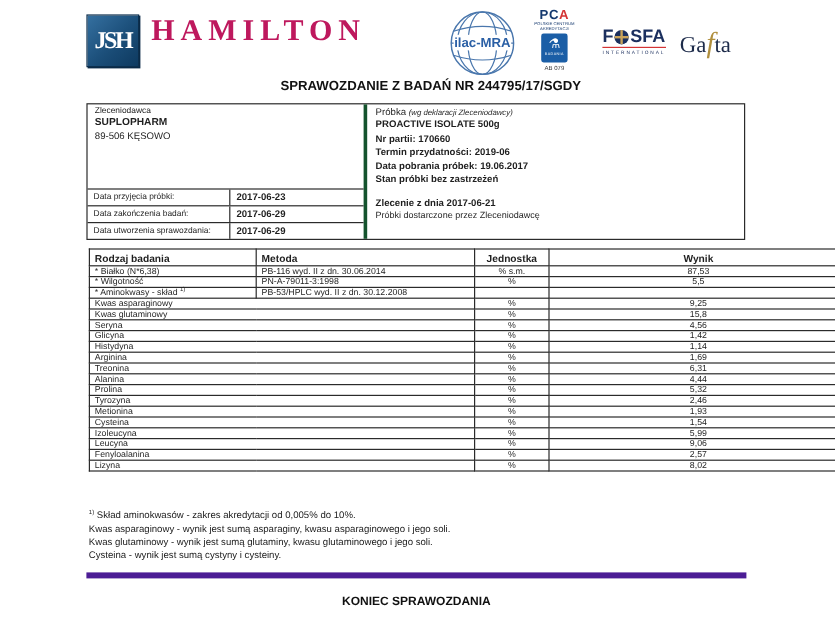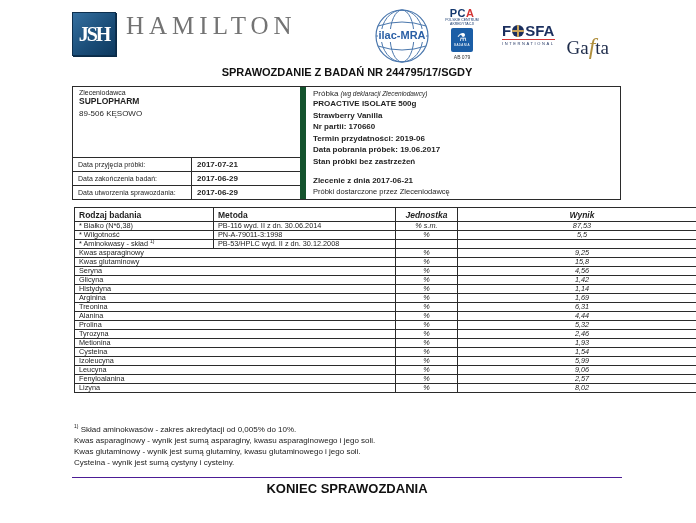--- a/index.html
+++ b/index.html
@@ -4,81 +4,81 @@
 <style>
   html,body{margin:0;padding:0;background:#ffffff;}
   #page{position:relative;width:696px;height:523px;background:#ffffff;overflow:hidden;
         font-family:"Liberation Sans",sans-serif;color:#1f1f1f;}
 
   
   .brand{position:absolute;left:72px;top:12px;display:flex;align-items:flex-start;gap:10px;}
   .jsh-square{width:42px;height:42px;background:linear-gradient(135deg,#3570a0 0%,#1b4e79 55%,#0e3a60 100%);
       border:1px solid #0c2f4e;box-shadow:1px 1px 0 #0a2a46;display:flex;align-items:center;justify-content:center;}
   .jsh-square span{color:#ffffff;font-family:"Liberation Serif",serif;font-size:20px;font-weight:bold;letter-spacing:-2px;}
-  .brand-name{font-family:"Liberation Serif",serif;font-size:25px;color:#737373;letter-spacing:5px;font-weight:normal;}
+  .brand-name{font-family:"Liberation Serif",serif;font-size:25px;color:#be185d;letter-spacing:5px;font-weight:bold;}
 
   .logos{position:absolute;left:374px;top:8px;display:flex;align-items:flex-start;}
   .ilac{width:56px;height:56px;position:relative;}
   .ilac svg{display:block;}
   .pca{width:52px;margin-left:6px;display:flex;flex-direction:column;align-items:center;}
   .pca-word{font-size:11px;font-weight:bold;color:#14386e;line-height:10px;letter-spacing:.5px;}
   .pca-word .red{color:#d43434;}
   .pca-caption{font-size:3.5px;color:#14386e;text-align:center;line-height:3.8px;margin-top:1px;}
   .pca-box{width:22px;height:24px;background:#1b5ea6;border-radius:2px;margin-top:1px;
       display:flex;flex-direction:column;align-items:center;justify-content:center;color:#fff;}
   .pca-box .flask{font-size:11px;line-height:11px;}
   .pca-box .badania{font-size:3px;letter-spacing:.4px;}
   .pca-num{font-size:5px;color:#333;margin-top:2px;}
   .fosfa{margin-left:14px;margin-top:16px;display:flex;flex-direction:column;align-items:center;}
   .fosfa-row{display:flex;align-items:center;font-size:15px;font-weight:bold;color:#1b2f5e;line-height:14px;}
   .fosfa-globe{width:12px;height:12px;border-radius:50%;background:#1b2f5e;position:relative;margin:0 1px;overflow:hidden;}
   .fosfa-globe::before{content:"";position:absolute;left:0;top:5px;width:12px;height:1.5px;background:#c9a35a;}
   .fosfa-globe::after{content:"";position:absolute;left:5px;top:0;width:1.5px;height:12px;background:#c9a35a;}
   .fosfa-sub{font-size:4px;color:#1b2f5e;letter-spacing:1.6px;margin-top:1px;border-top:1px solid #d43434;padding-top:1px;}
-  .gafta{margin-left:12px;margin-top:25px;font-family:"Liberation Serif",serif;font-size:19px;color:#1d2b4a;}
+  .gafta{margin-left:12px;margin-top:15px;font-family:"Liberation Serif",serif;font-size:19px;color:#1d2b4a;}
   .gafta .gold{color:#b08f3e;font-style:italic;font-size:24px;}
 
   
-  .title{position:absolute;left:72px;top:66px;width:550px;text-align:center;
+  .title{position:absolute;left:84px;top:66px;width:550px;text-align:center;
          font-size:11px;font-weight:bold;color:#111;}
 
   
   .info-box{position:absolute;left:72px;top:86px;width:549px;height:114px;
             border:1px solid #2b2b2b;display:flex;box-sizing:border-box;}
-  .info-left{width:233px;border-right:6px solid #14532d;display:flex;flex-direction:column;box-sizing:border-box;}
+  .info-left{width:233px;border-right:3px solid #14532d;display:flex;flex-direction:column;box-sizing:border-box;}
   .client{height:70px;padding:2px 6px;box-sizing:border-box;}
   .client .small-label{font-size:7px;color:#222;}
   .client .client-name{font-size:8.5px;font-weight:bold;line-height:11.5px;}
   .client .client-line{font-size:8px;line-height:11.5px;}
   .date-table{flex:1;display:flex;flex-direction:column;}
   .date-row{flex:1;display:flex;border-top:1px solid #2b2b2b;align-items:center;}
   .date-label{width:118px;padding:0 5px;font-size:7px;box-sizing:border-box;}
   .date-value{flex:1;border-left:1px solid #2b2b2b;padding:0 5px;font-size:8px;font-weight:bold;
               align-self:stretch;display:flex;align-items:center;}
   .info-right{flex:1;padding:2px 7px;box-sizing:border-box;}
   .sample-label{font-size:8px;}
   .sample-label .note{font-size:6.5px;font-style:italic;}
   .sample-line{font-size:8px;font-weight:bold;line-height:11.5px;}
   .sample-order{font-size:8px;font-weight:bold;line-height:11.5px;margin-top:8px;}
   .sample-delivery{font-size:7.5px;line-height:10px;}
 
   
   .results{position:absolute;left:74px;top:207px;width:633px;border-collapse:collapse;}
   .results th,.results td{border:1px solid #2b2b2b;padding:0 4px;box-sizing:border-box;}
   .results th{height:14px;font-size:8.5px;text-align:left;}
-  .results th.c,.results td.c{text-align:center;font-style:italic;}
+  .results th.c,.results td.c{text-align:center;}
   .results td{height:8.9px;font-size:7.3px;line-height:8px;}
   .col-name{width:139px;} .col-method{width:182px;} .col-unit{width:62px;}
   td.indent{}
   sup{font-size:5px;vertical-align:super;line-height:0;}
 
   
   .footnotes{position:absolute;left:74px;top:424px;width:547px;font-size:8px;line-height:11px;color:#1a1a1a;}
-  .end-band{position:absolute;left:72px;top:477px;width:550px;border-top:1px solid #4c1d95;
-            text-align:center;font-size:13px;font-weight:bold;padding-top:3px;color:#111;}
+  .end-band{position:absolute;left:72px;top:477px;width:550px;border-top:5px solid #4c1d95;
+            text-align:center;font-size:10px;font-weight:bold;padding-top:14px;color:#111;}
 </style>
 </head>
 <body>
 
 <div id="page">
 
   <div class="brand">
     <div class="jsh-square">
       <span>JSH</span>
     </div>
@@ -125,39 +125,38 @@
   <div class="info-box">
     <div class="info-left">
       <div class="client">
         <div class="small-label">Zleceniodawca</div>
         <div class="client-name">SUPLOPHARM</div>
         <div class="client-line">89-506 KĘSOWO</div>
       </div>
       <div class="date-table">
           <div class="date-row">
             <div class="date-label">Data przyjęcia próbki:</div>
-            <div class="date-value">2017-07-21</div>
+            <div class="date-value">2017-06-23</div>
           </div>
           <div class="date-row">
             <div class="date-label">Data zakończenia badań:</div>
             <div class="date-value">2017-06-29</div>
           </div>
           <div class="date-row">
             <div class="date-label">Data utworzenia sprawozdania:</div>
             <div class="date-value">2017-06-29</div>
           </div>
         </div>
     </div>
     <div class="info-right">
       <div class="sample-label">
         <span>Próbka</span> <span class="note">(wg deklaracji Zleceniodawcy)</span>
       </div>
       <div id="sample-lines">
           <div class="sample-line">PROACTIVE ISOLATE 500g</div>
-          <div class="sample-line">Strawberry Vanilla</div>
           <div class="sample-line">Nr partii: 170660</div>
           <div class="sample-line">Termin przydatności: 2019-06</div>
           <div class="sample-line">Data pobrania próbek: 19.06.2017</div>
           <div class="sample-line">Stan próbki bez zastrzeżeń</div>
         </div>
       <div class="sample-order">Zlecenie z dnia 2017-06-21</div>
       <div class="sample-delivery">Próbki dostarczone przez Zleceniodawcę</div>
     </div>
   </div>
 

